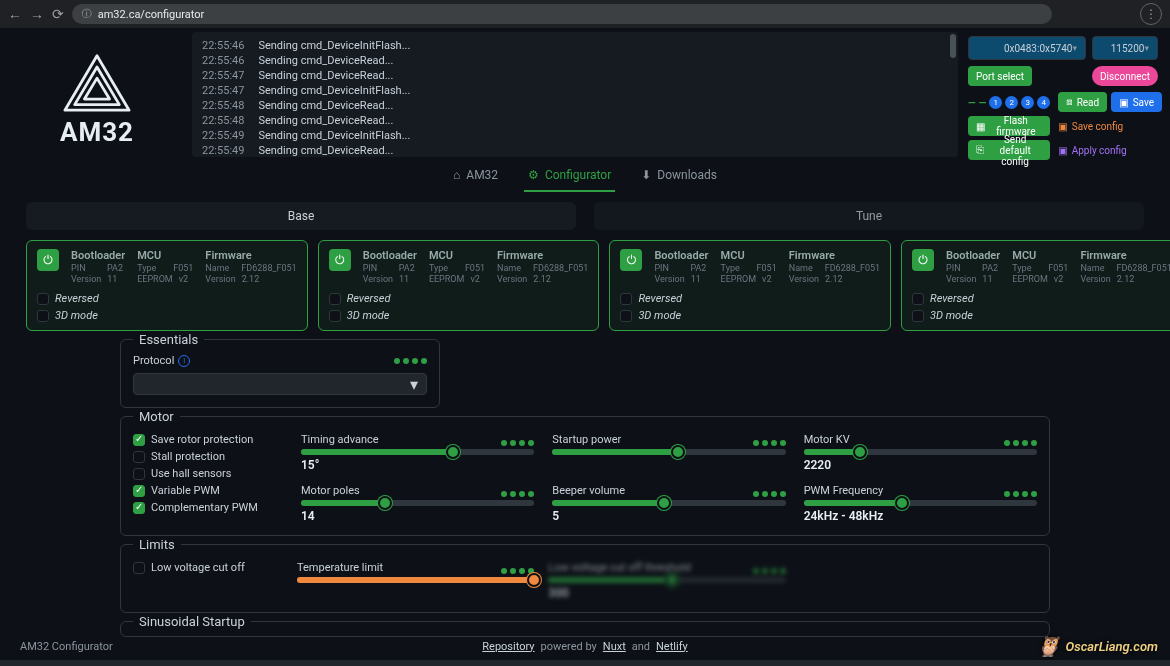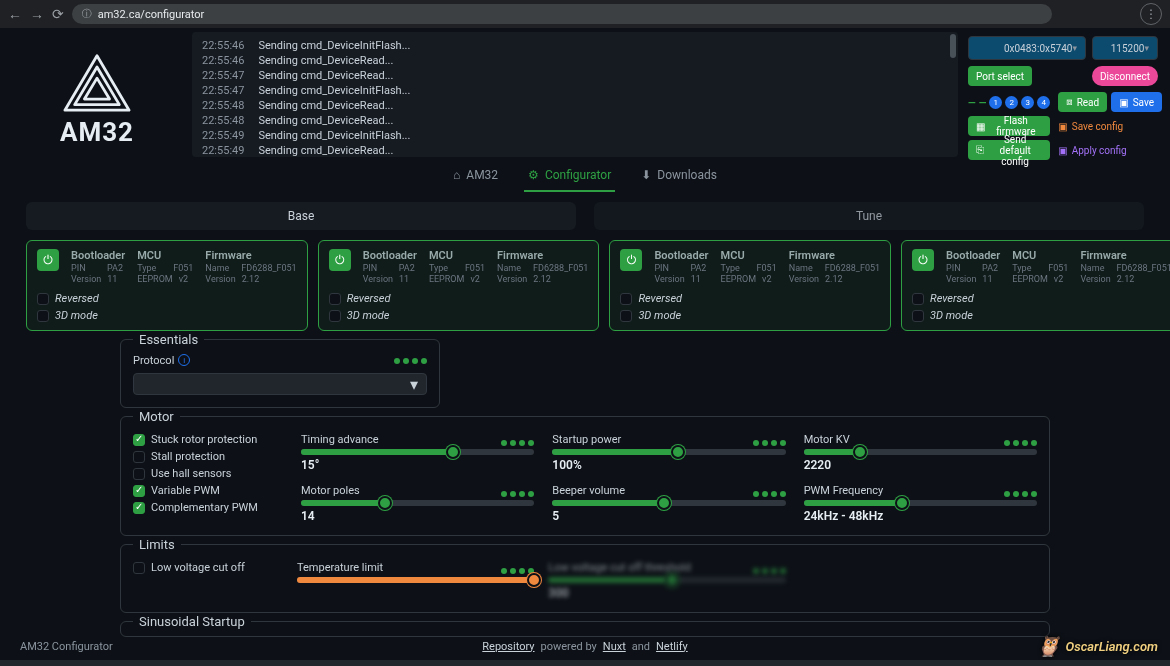--- a/index.html
+++ b/index.html
@@ -63,21 +63,21 @@
 .chkbox { width:12px; height:12px; border:1px solid #30363d; border-radius:3px; background:#0d1117; }
 .chkbox.on { background:#2ea043; border-color:#2ea043; position:relative; }
 .chkbox.on::after { content:'✓'; position:absolute; left:1px; top:-2px; font-size:10px; color:#fff; }
 
 
 .sections { padding:0 120px 40px 120px; display:flex; flex-direction:column; gap:8px; }
 .section { border:1px solid #30363d; border-radius:6px; padding:10px 12px 12px 12px; position:relative; }
 .section-title { position:absolute; top:-8px; left:12px; background:#0d1117; padding:0 6px; font-size:13px; color:#c9d1d9; }
 .small-section { width:320px; }
 .proto-row { display:flex; align-items:center; justify-content:space-between; margin-top:4px; }
-.proto-label { font-size:11px; display:flex; gap:4px; }
+.proto-label { font-size:11px; display:flex; align-items:center; gap:4px; }
 .info-ic { width:12px; height:12px; border-radius:50%; border:1px solid #1f6feb; color:#1f6feb; font-size:8px; display:flex; align-items:center; justify-content:center; }
 .dots4 { display:flex; gap:3px; }
 .dots4 span { width:6px; height:6px; border-radius:50%; background:#2ea043; }
 .proto-sel { margin-top:6px; height:22px; background:#21262d; border:1px solid #30363d; border-radius:4px; display:flex; align-items:center; justify-content:flex-end; padding:0 8px; }
 
 .motor-grid { display:grid; grid-template-columns:150px 1fr 1fr 1fr; gap:12px 18px; margin-top:6px; }
 .check-list { display:flex; flex-direction:column; gap:4px; }
 .param { display:flex; flex-direction:column; gap:3px; }
 .param-head { display:flex; justify-content:space-between; align-items:flex-end; font-size:11px; }
 .slider { height:6px; background:#30363d; border-radius:3px; position:relative; }
@@ -427,21 +427,21 @@
         <span class="chev">▾</span>
       </div>
   </div>
 
   <div class="section">
     <div class="section-title">Motor</div>
     <div class="motor-grid">
       <div class="check-list" style="grid-row:span 2">
         <div class="chk">
             <div class="chkbox on"></div>
-            <span>Stuck rotor protection</span>
+            <span>Save rotor protection</span>
           </div>
         <div class="chk">
             <div class="chkbox"></div>
             <span>Stall protection</span>
           </div>
         <div class="chk">
             <div class="chkbox"></div>
             <span>Use hall sensors</span>
           </div>
         <div class="chk">
@@ -476,21 +476,20 @@
               <span></span>
               <span></span>
               <span></span>
               <span></span>
             </div>
           </div>
         <div class="slider">
             <div class="fill green" style="width:54%"></div>
             <div class="knob" style="left:54%"></div>
           </div>
-        <div class="param-val">100%</div>
       </div>
       <div class="param">
         <div class="param-head">
             <span>Motor KV</span>
             <div class="dots4">
               <span></span>
               <span></span>
               <span></span>
               <span></span>
             </div>

